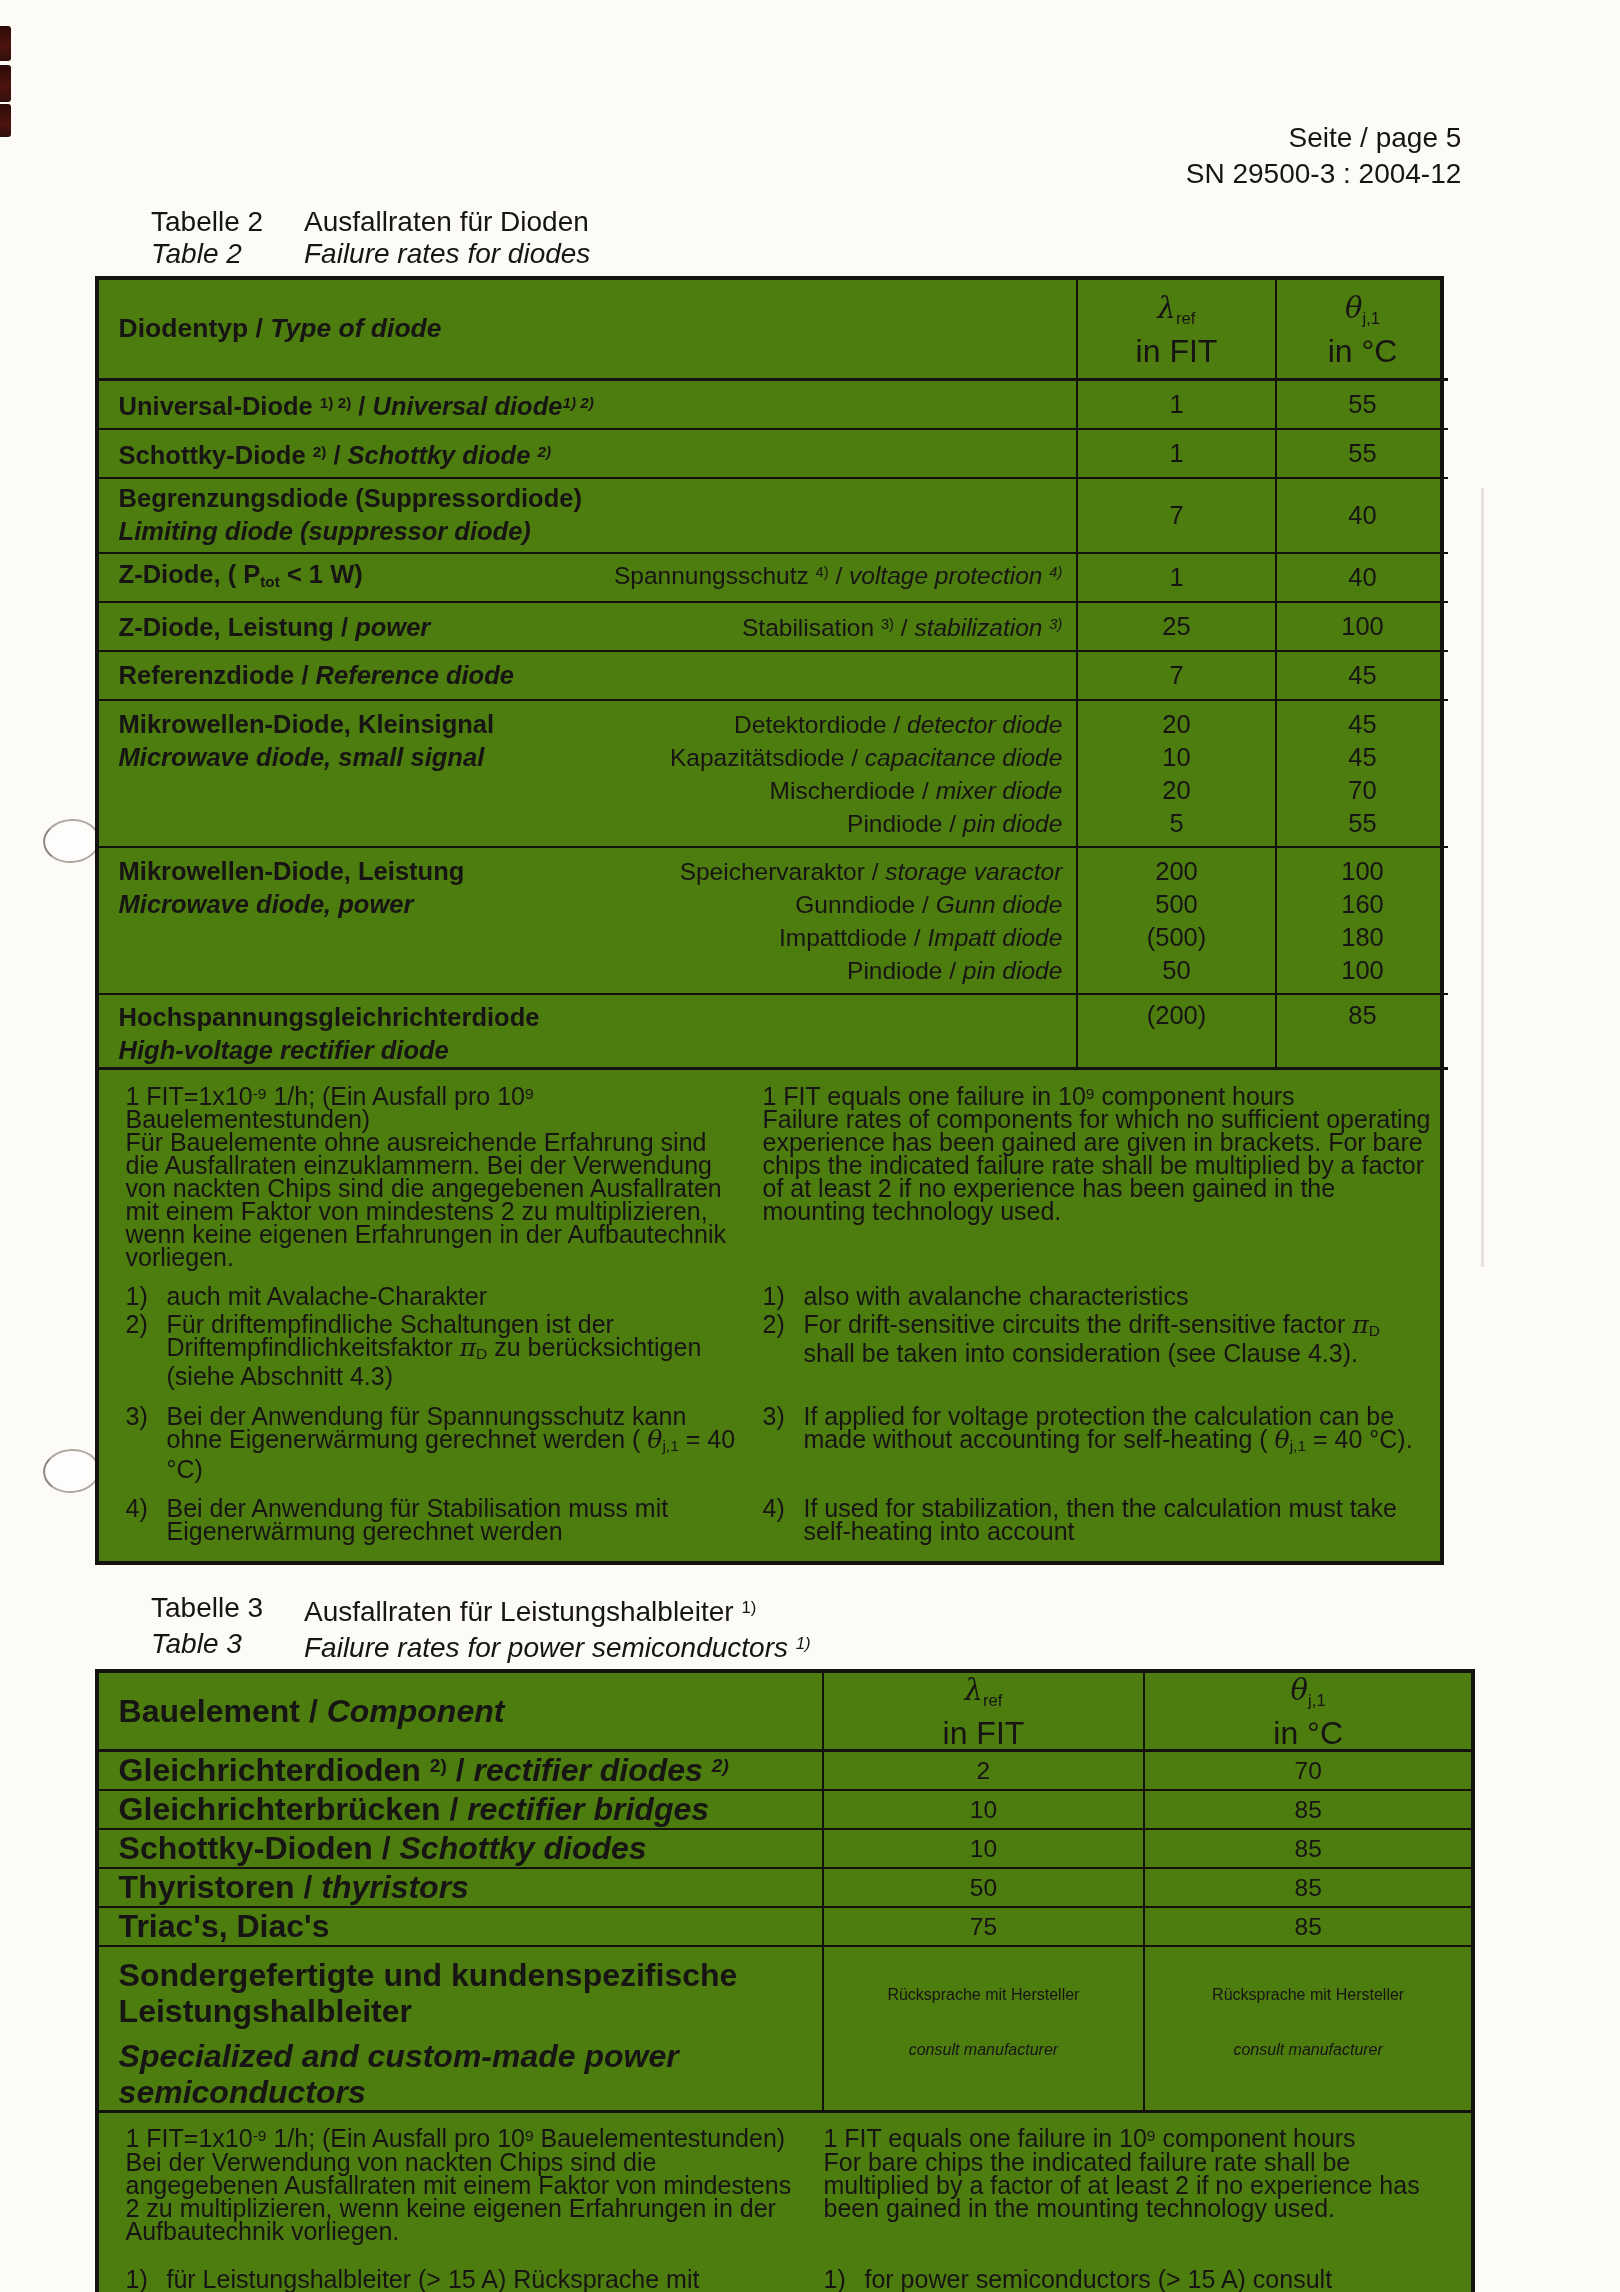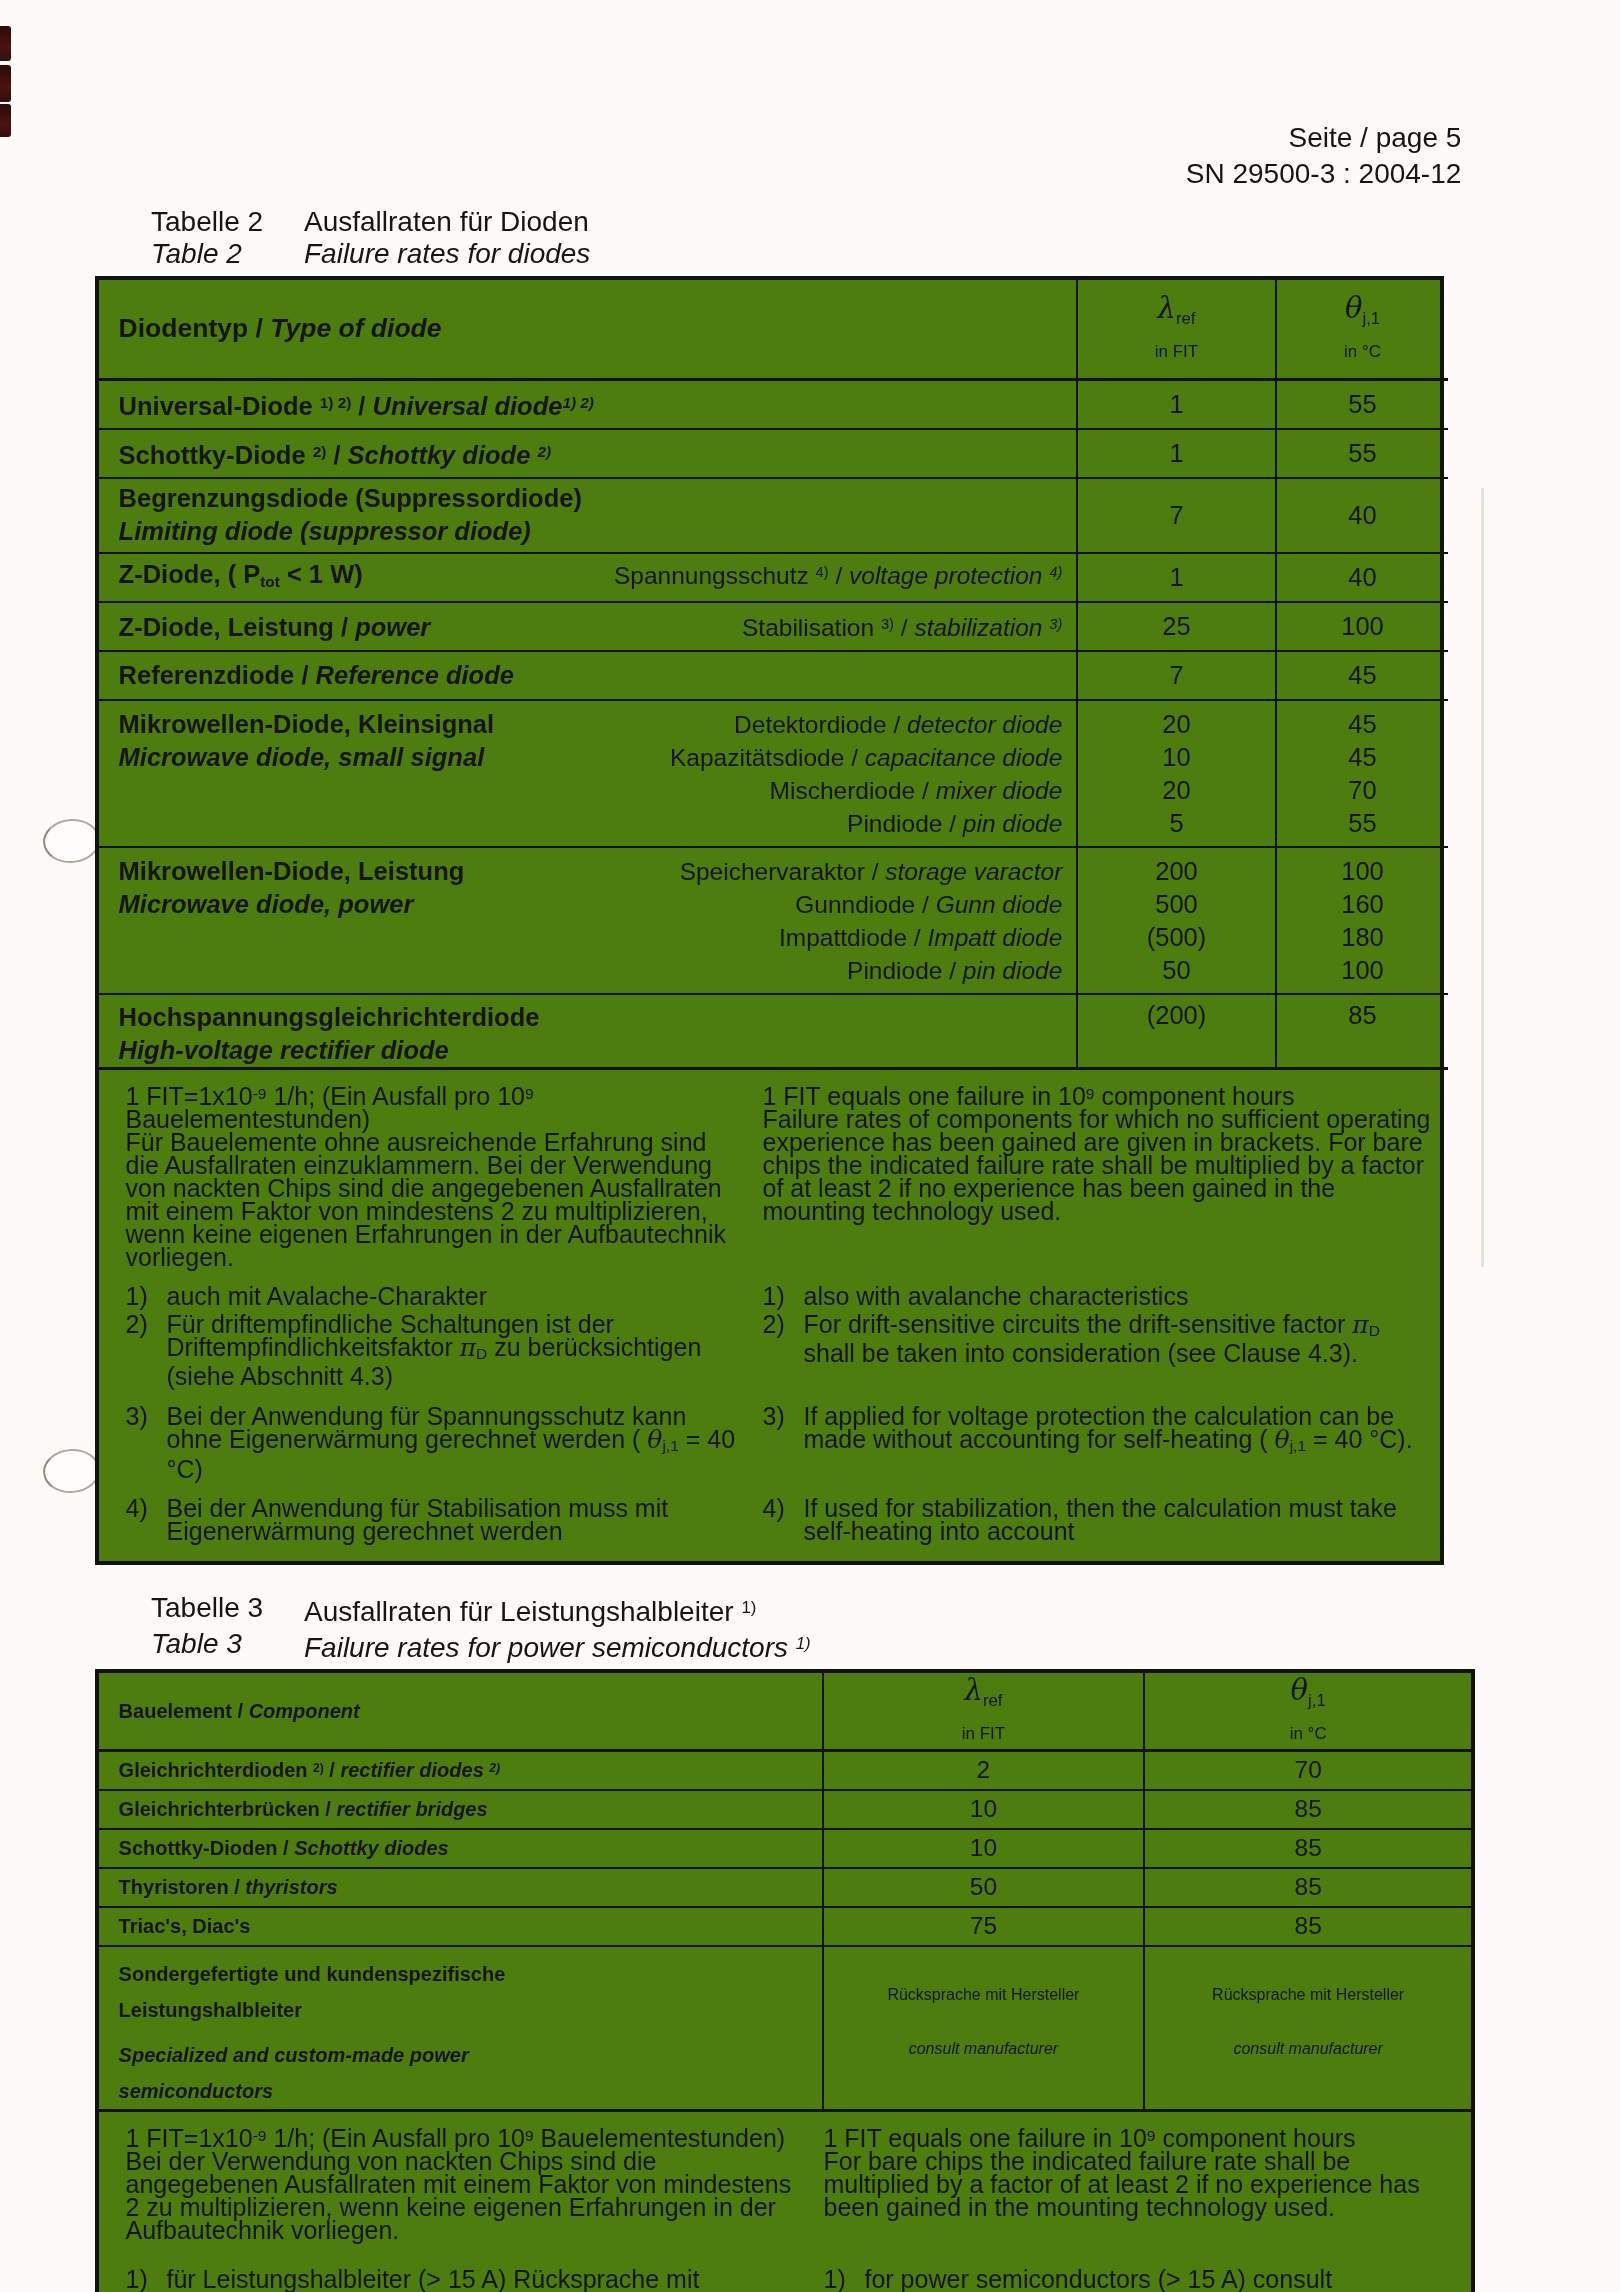--- a/index.html
+++ b/index.html
@@ -40,32 +40,32 @@
   .h50 td { height:49px; }
   .h77 td { height:75px; }
   .h150 td { height:147px; vertical-align:top; padding-top:7.8px; }
   .htop td { vertical-align:top; padding-top:6.9px; }
 
   .hc1 { font-size:26.5px; height:100px; }
   .t3 .hc1 { height:76px; }
   .symline { text-align:center; line-height:35px; }
   .sym { font-family:"DejaVu Serif", serif; font-style:italic; font-size:29px; }
   .symsub { font-size:16.7px; vertical-align:-0.35em; font-style:normal; }
-  .unitline { text-align:center; font-size:17px; line-height:31px; }
+  .unitline { text-align:center; font-size:32px; line-height:31px; }
 
   .lbl { font-size:25.5px; line-height:33px; }
   .lblflex { display:flex; justify-content:space-between; align-items:baseline; }
   .lblflex.top { align-items:flex-start; }
   .usage { font-size:24.5px; line-height:33px; text-align:right; font-weight:400; }
   .vstack { line-height:33px; }
   sup.r { font-size:60%; vertical-align:0.45em; }
   sub.bs { font-size:60%; vertical-align:-0.25em; }
 
   
-  .t3 .c1 { font-size:20px; }
+  .t3 .c1 { font-size:32px; }
   .t3 .val { font-size:24.5px; }
   .h40 td { height:39px; }
   .hbig td { height:163px; vertical-align:top; padding-top:9.8px; }
   .lbl36 { font-size:25.5px; line-height:36px; }
   .mt { margin-top:8.8px; }
   .consult { text-align:center; font-size:16px; line-height:29px; padding-top:23.5px; }
   .consult div + div { margin-top:25.5px; }
 
   
   .fnblock { padding:11.8px 13.7px 17.6px 26.5px; font-size:25px; line-height:23px; }

